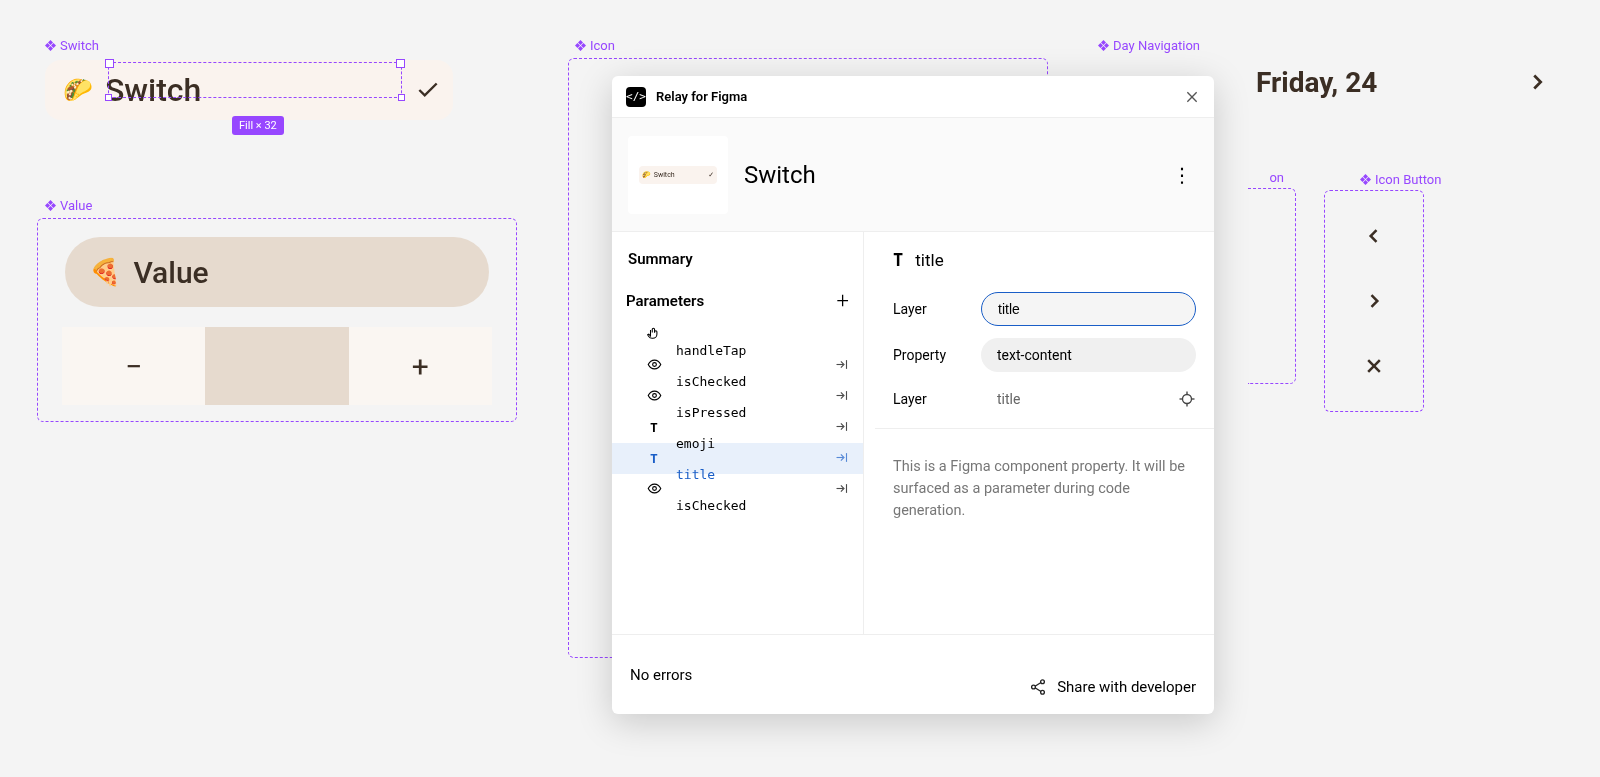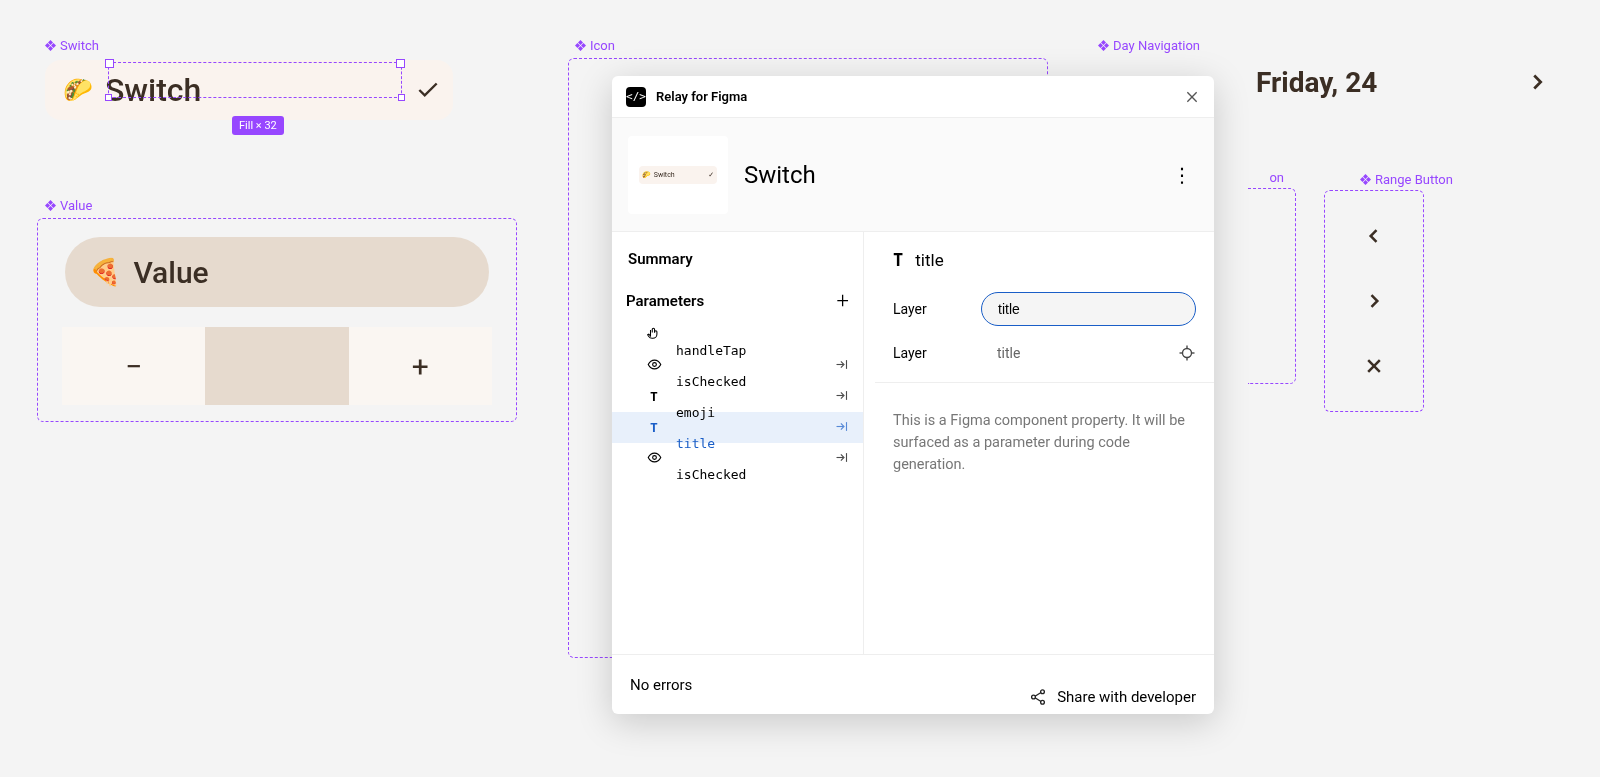--- a/index.html
+++ b/index.html
@@ -204,21 +204,21 @@
     }
     .pr-layer-val { flex: 1; color: #666; font-size: 14px; padding-left: 16px; }
     .pr-target { cursor: pointer; }
     .pr-desc {
       border-top: 1px solid #eee;
       margin: 20px -18px 0; padding: 27px 18px 0;
       color: #777; font-size: 14.5px; line-height: 1.5;
     }
 
     .popup-footer {
-      height: 60px; border-top: 1px solid #eee;
+      height: 80px; border-top: 1px solid #eee;
       display: flex; align-items: center; justify-content: space-between;
       padding: 8px 18px;
     }
     .pf-errors { font-size: 15px; }
     .pf-share { display: flex; align-items: center; gap: 10px; font-size: 15px; cursor: pointer; margin-top: 24px; }
   </style>
 </head>
 <body>
 
 <div class="component-label switch-label">
@@ -281,21 +281,21 @@
 
 <div class="component-label truncated-label" style="left:auto">
   <span>on</span>
 </div>
 <div class="truncated-box"></div>
 
 <div class="component-label iconbtn-label">
   <svg class="diamond-icon-svg" width="11" height="11" viewBox="0 0 11 11">
       <path d="M5.5 0 L8 2.5 L5.5 5 L3 2.5 Z M5.5 6 L8 8.5 L5.5 11 L3 8.5 Z M0 5.5 L2.5 3 L5 5.5 L2.5 8 Z M6 5.5 L8.5 3 L11 5.5 L8.5 8 Z" fill="#9747ff"></path>
     </svg>
-  <span>Range Button</span>
+  <span>Icon Button</span>
 </div>
 <div class="iconbtn-box">
   <svg width="20" height="20" viewBox="0 0 24 24" fill="none" stroke="#3b2e24" stroke-width="3">
       <polyline points="15 5 8 12 15 19"></polyline>
     </svg>
   <svg width="20" height="20" viewBox="0 0 24 24" fill="none" stroke="#3b2e24" stroke-width="3">
       <polyline points="9 5 16 12 9 19"></polyline>
     </svg>
   <svg width="20" height="20" viewBox="0 0 24 24" fill="none" stroke="#3b2e24" stroke-width="3">
       <line x1="5" y1="5" x2="19" y2="19"></line>
@@ -347,20 +347,32 @@
                 <circle cx="12" cy="12" r="3"></circle>
               </svg></span>
             <span class="param-name">isChecked</span>
             <span class="param-arrow"><svg width="15" height="15" viewBox="0 0 24 24" fill="none" stroke="currentColor" stroke-width="1.8">
                 <path d="M4 12h11"></path>
                 <path d="M11 7l5 5-5 5"></path>
                 <path d="M20 5v14"></path>
               </svg></span>
           </div>
           <div class="param-row">
+            <span class="param-icon"><svg width="15" height="15" viewBox="0 0 24 24" fill="none" stroke="currentColor" stroke-width="1.8">
+                <path d="M2 12s3.5-7 10-7 10 7 10 7-3.5 7-10 7-10-7-10-7z"></path>
+                <circle cx="12" cy="12" r="3"></circle>
+              </svg></span>
+            <span class="param-name">isPressed</span>
+            <span class="param-arrow"><svg width="15" height="15" viewBox="0 0 24 24" fill="none" stroke="currentColor" stroke-width="1.8">
+                <path d="M4 12h11"></path>
+                <path d="M11 7l5 5-5 5"></path>
+                <path d="M20 5v14"></path>
+              </svg></span>
+          </div>
+          <div class="param-row">
             <span class="param-icon"><span style="font-family:monospace;font-weight:600">T</span></span>
             <span class="param-name">emoji</span>
             <span class="param-arrow"><svg width="15" height="15" viewBox="0 0 24 24" fill="none" stroke="currentColor" stroke-width="1.8">
                 <path d="M4 12h11"></path>
                 <path d="M11 7l5 5-5 5"></path>
                 <path d="M20 5v14"></path>
               </svg></span>
           </div>
           <div class="param-row selected">
             <span class="param-icon"><span style="font-family:monospace;font-weight:600">T</span></span>
@@ -387,20 +399,26 @@
     </div>
 
     <div class="popup-right">
       <div class="pr-title-row">
         <span class="t-icon">T</span>
         <span>title</span>
       </div>
       <div class="pr-field">
         <div class="pr-label">Layer</div>
         <input class="pr-input" value="title" style="">
+      </div>
+      <div class="pr-field">
+        <div class="pr-label">Property</div>
+        <div class="pr-chip">
+          <span>text-content</span>
+        </div>
       </div>
       <div class="pr-layer-row">
         <div class="pr-label">Layer</div>
         <div class="pr-layer-val">title</div>
         <svg class="pr-target" width="18" height="18" viewBox="0 0 24 24" fill="none" stroke="#444" stroke-width="1.8">
             <circle cx="12" cy="12" r="6"></circle>
             <line x1="12" y1="2" x2="12" y2="6"></line>
             <line x1="12" y1="18" x2="12" y2="22"></line>
             <line x1="2" y1="12" x2="6" y2="12"></line>
             <line x1="18" y1="12" x2="22" y2="12"></line>

